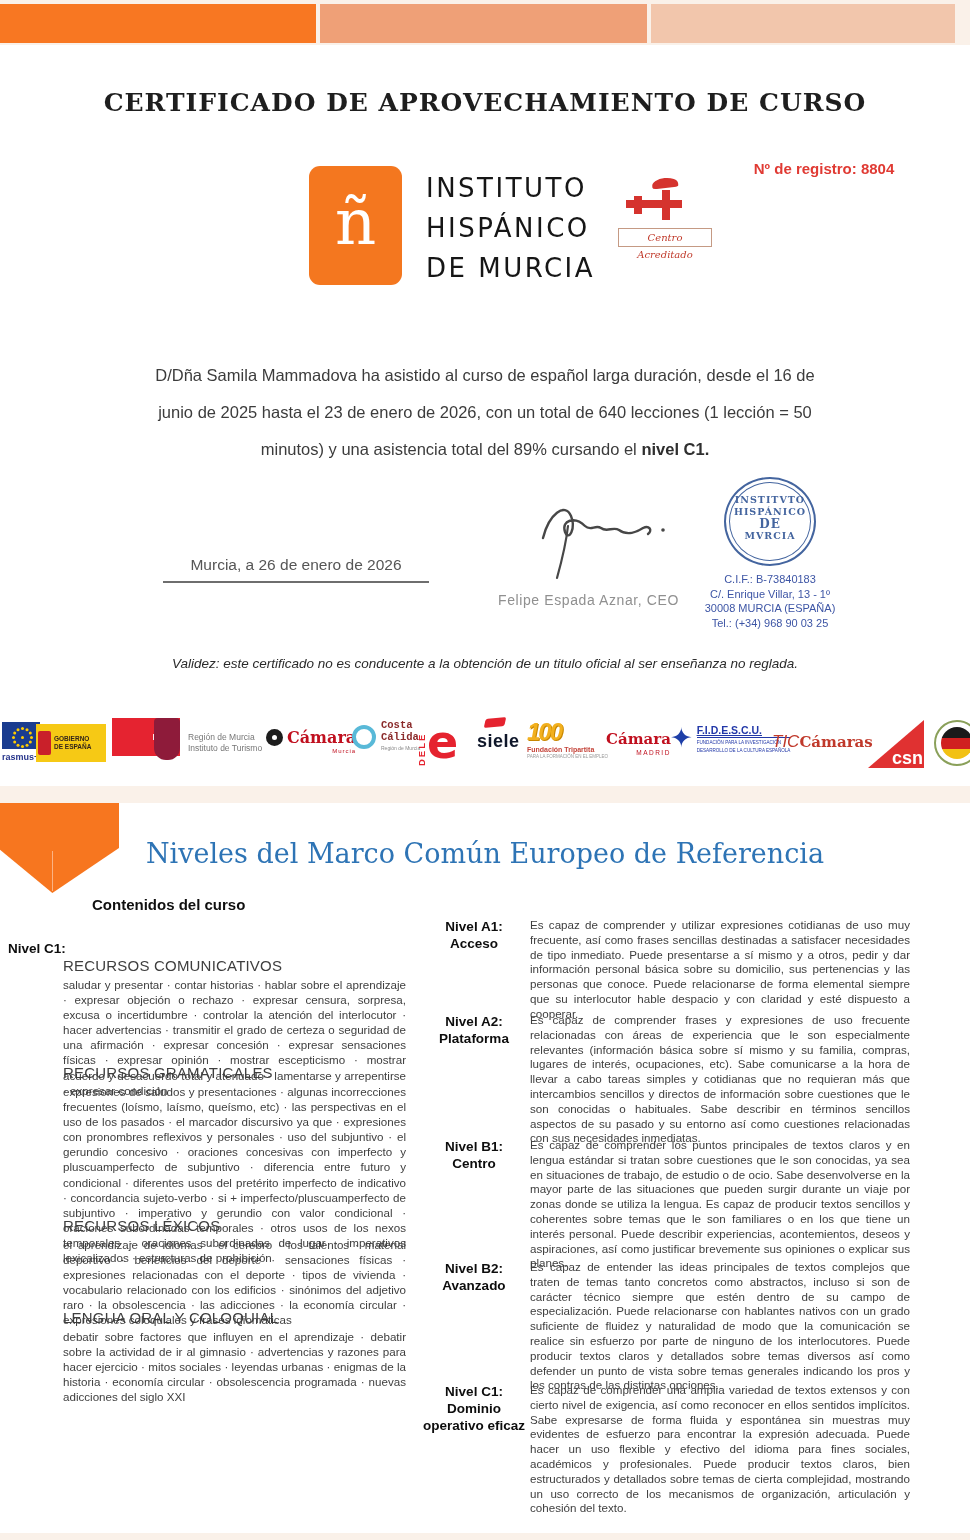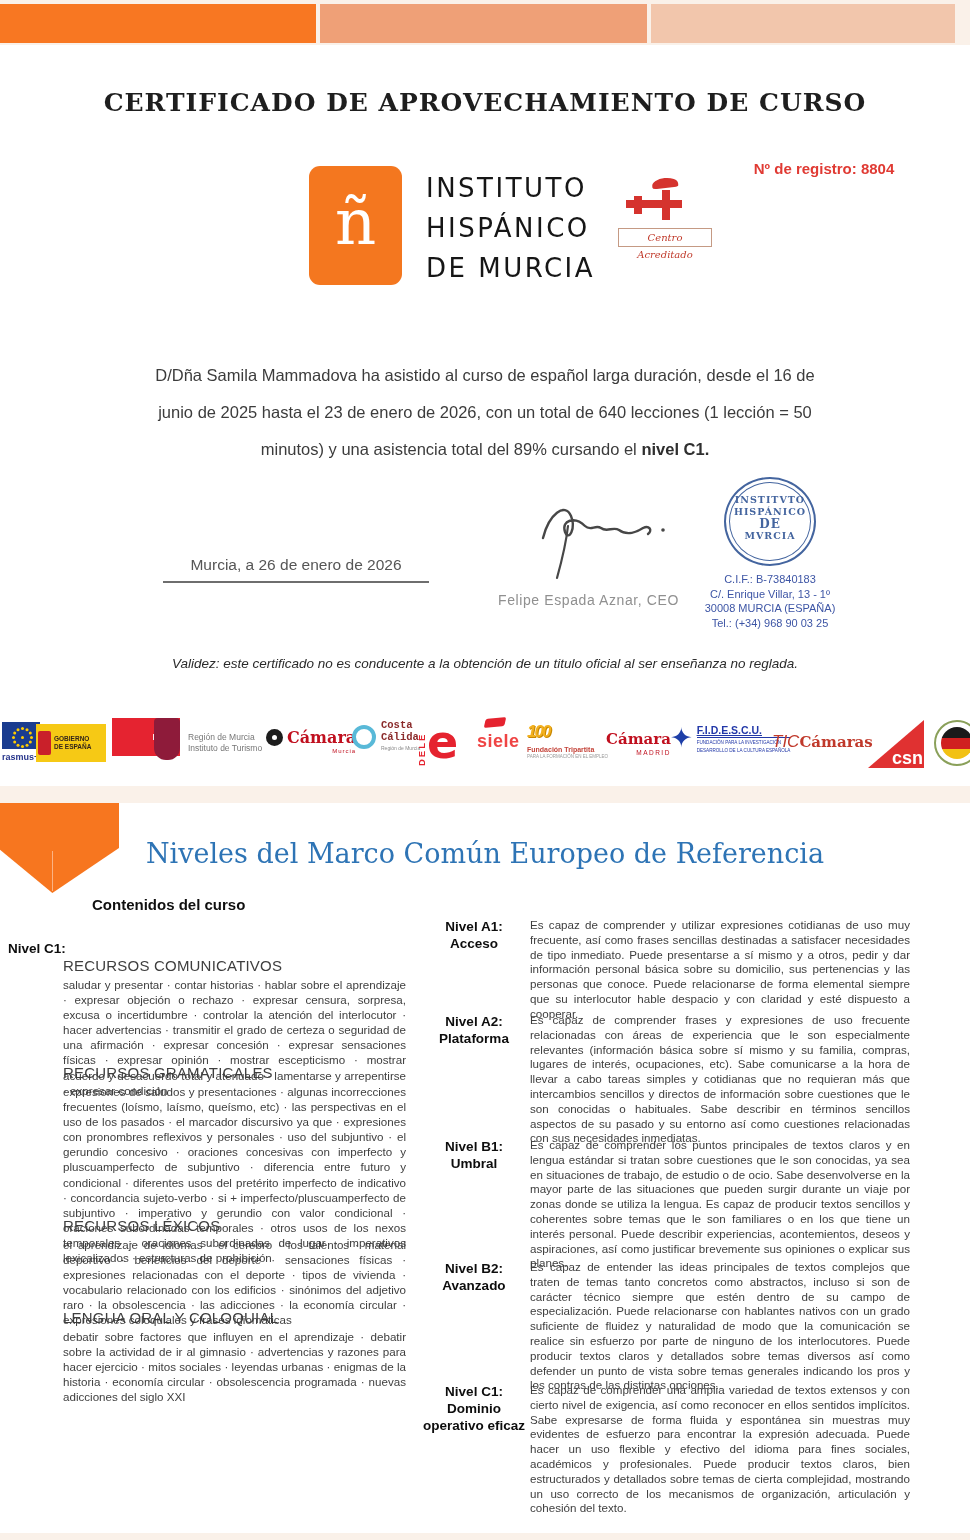--- a/index.html
+++ b/index.html
@@ -84,22 +84,22 @@
   .cam-word{font-family:"DejaVu Serif",serif;font-weight:700;font-size:16px;color:#C00F1E;}
   .cam-sub{font-size:6px;color:#C00F1E;text-align:right;margin-top:1px;letter-spacing:1px;}
   .costa-ring{width:24px;height:24px;border:4px solid #59B9D8;border-radius:50%;box-sizing:border-box;margin-top:5px;}
   .costa-txt{font-family:Liberation Mono, monospace;font-weight:700;font-size:10.5px;line-height:11.5px;color:#8A2A2A;}
   .costa-sub{font-size:5px;color:#8a8a8a;line-height:6px;margin-top:2px;}
   .dele-v{writing-mode:vertical-rl;transform:rotate(180deg);font-weight:700;font-size:9.5px;
     letter-spacing:2px;color:#E5232F;height:48px;}
   .dele-e{font-weight:700;font-size:46px;line-height:48px;color:#E5232F;font-family:"DejaVu Sans",sans-serif;}
   .siele-flag{width:20px;height:9px;background:#E5232F;transform:skew(-18deg) rotate(-6deg);
     border-radius:2px;margin-left:8px;}
-  .siele-word{font-weight:700;font-size:18px;color:#ef4444;letter-spacing:.5px;margin-top:4px;}
-  .trip-100{font-style:italic;font-weight:800;font-size:17px;color:#F2B01E;letter-spacing:-2px;
+  .siele-word{font-weight:700;font-size:18px;color:#0f172a;letter-spacing:.5px;margin-top:4px;}
+  .trip-100{font-style:italic;font-weight:800;font-size:24px;color:#F2B01E;letter-spacing:-2px;
     text-shadow:1px 1px 0 #C88700;line-height:24px;}
   .trip-name{font-weight:700;font-size:7px;color:#C4443A;margin-top:2px;}
   .trip-sub{font-size:4.5px;color:#999;margin-top:1px;}
   .madrid-sub{font-size:6.5px;color:#C00F1E;letter-spacing:1.5px;text-align:right;margin-top:1px;}
   .fid{display:flex;gap:4px;align-items:flex-start;}
   .fid-star{font-size:27px;line-height:28px;color:#1E3FA8;}
   .fid-name{font-weight:700;font-size:10.5px;color:#2238A8;border-bottom:1px solid #2238A8;padding-bottom:1px;text-decoration:underline;}
   .fid-sub{font-size:4.6px;color:#2238A8;line-height:6px;margin-top:2px;}
   .tic-1{font-style:italic;font-size:17px;color:#C0392B;}
   .tic-2{font-family:"DejaVu Serif",serif;font-weight:700;font-size:15px;color:#C0392B;}
@@ -328,21 +328,21 @@
   <div class="abs lvl-text t0">Es capaz de comprender y utilizar expresiones cotidianas de uso muy frecuente, así como frases sencillas destinadas a satisfacer necesidades de tipo inmediato. Puede presentarse a sí mismo y a otros, pedir y dar información personal básica sobre su domicilio, sus pertenencias y las personas que conoce. Puede relacionarse de forma elemental siempre que su interlocutor hable despacio y con claridad y esté dispuesto a cooperar.</div>
 
   <div class="abs lvl-label t1">
     <div>Nivel A2:</div>
       <div>Plataforma</div>
   </div>
   <div class="abs lvl-text t1">Es capaz de comprender frases y expresiones de uso frecuente relacionadas con áreas de experiencia que le son especialmente relevantes (información básica sobre sí mismo y su familia, compras, lugares de interés, ocupaciones, etc). Sabe comunicarse a la hora de llevar a cabo tareas simples y cotidianas que no requieran más que intercambios sencillos y directos de información sobre cuestiones que le son conocidas o habituales. Sabe describir en términos sencillos aspectos de su pasado y su entorno así como cuestiones relacionadas con sus necesidades inmediatas.</div>
 
   <div class="abs lvl-label t2">
     <div>Nivel B1:</div>
-      <div>Umbral</div>
+      <div>Centro</div>
   </div>
   <div class="abs lvl-text t2">Es capaz de comprender los puntos principales de textos claros y en lengua estándar si tratan sobre cuestiones que le son conocidas, ya sea en situaciones de trabajo, de estudio o de ocio. Sabe desenvolverse en la mayor parte de las situaciones que pueden surgir durante un viaje por zonas donde se utiliza la lengua. Es capaz de producir textos sencillos y coherentes sobre temas que le son familiares o en los que tiene un interés personal. Puede describir experiencias, acontemientos, deseos y aspiraciones, así como justificar brevemente sus opiniones o explicar sus planes.</div>
 
   <div class="abs lvl-label t3">
     <div>Nivel B2:</div>
       <div>Avanzado</div>
   </div>
   <div class="abs lvl-text t3">Es capaz de entender las ideas principales de textos complejos que traten de temas tanto concretos como abstractos, incluso si son de carácter técnico siempre que estén dentro de su campo de especialización. Puede relacionarse con hablantes nativos con un grado suficiente de fluidez y naturalidad de modo que la comunicación se realice sin esfuerzo por parte de ninguno de los interlocutores. Puede producir textos claros y detallados sobre temas diversos así como defender un punto de vista sobre temas generales indicando los pros y los contras de las distintas opciones.</div>
 
   <div class="abs lvl-label t4">

